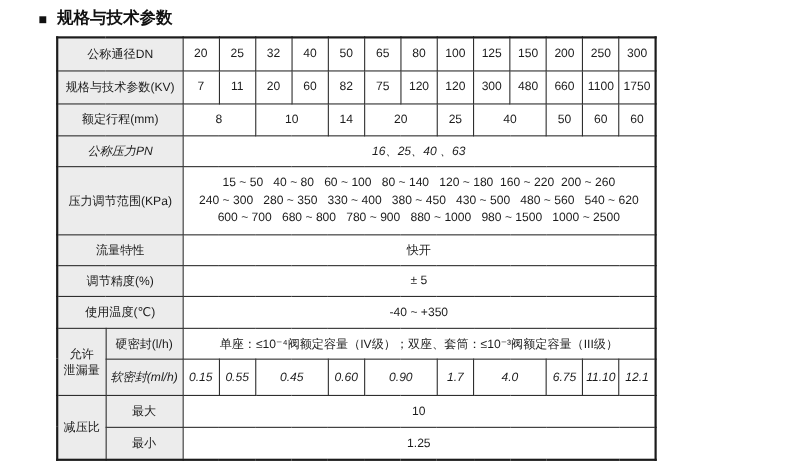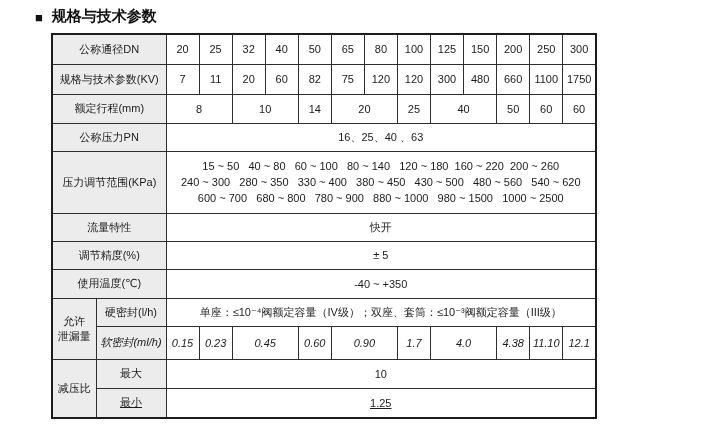--- a/index.html
+++ b/index.html
@@ -37,29 +37,29 @@
     color: #1c1c1c;
   }
   table.spec td.lbl {
     background: #ececec;
   }
   .pr-lines div { line-height: 16px; white-space: pre; }
   
   tr.r1  td { height: 30px; }
   tr.r2  td { height: 30px; }
   tr.r3  td { height: 29px; }
-  tr.r4  td { height: 28px; }
+  tr.r4  td { height: 28px; font-style: italic; }
   tr.r5  td { height: 62px; }
   tr.r6  td { height: 28px; }
   tr.r7  td { height: 28px; }
   tr.r8  td { height: 29px; }
   tr.r9  td { height: 28px; }
   tr.r10 td { height: 33px; font-style: italic; }
   tr.r11 td { height: 29px; }
-  tr.r12 td { height: 30px; text-decoration: underline; }
+  tr.r12 td { height: 30px; }
 </style>
 </head>
 <body>
 
 <div class="title-row">
   <span class="bullet">■</span>
   <span>规格与技术参数</span>
 </div>
 
 <table class="spec">
@@ -165,27 +165,27 @@
       <div>允许</div>
       <div>泄漏量</div>
     </td>
     <td class="lbl">硬密封(l/h)</td>
     <td colspan="13">单座：≤10⁻⁴阀额定容量（IV级）；双座、套筒：≤10⁻³阀额定容量（III级）</td>
   </tr>
 
   <tr class="r10">
     <td class="lbl">软密封(ml/h)</td>
     <td>0.15</td>
-    <td>0.23</td>
+    <td>0.55</td>
     <td colspan="2">0.45</td>
     <td>0.60</td>
     <td colspan="2">0.90</td>
     <td>1.7</td>
     <td colspan="2">4.0</td>
-    <td>4.38</td>
+    <td>6.75</td>
     <td>11.10</td>
     <td>12.1</td>
   </tr>
 
   <tr class="r11">
     <td class="lbl" rowspan="2">减压比</td>
     <td class="lbl">最大</td>
     <td colspan="13">10</td>
   </tr>
 

